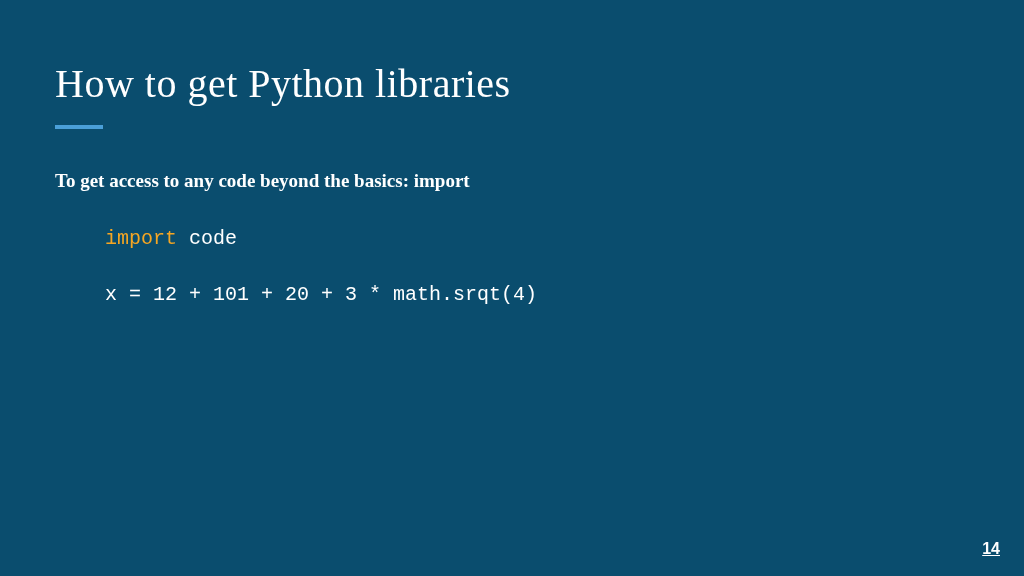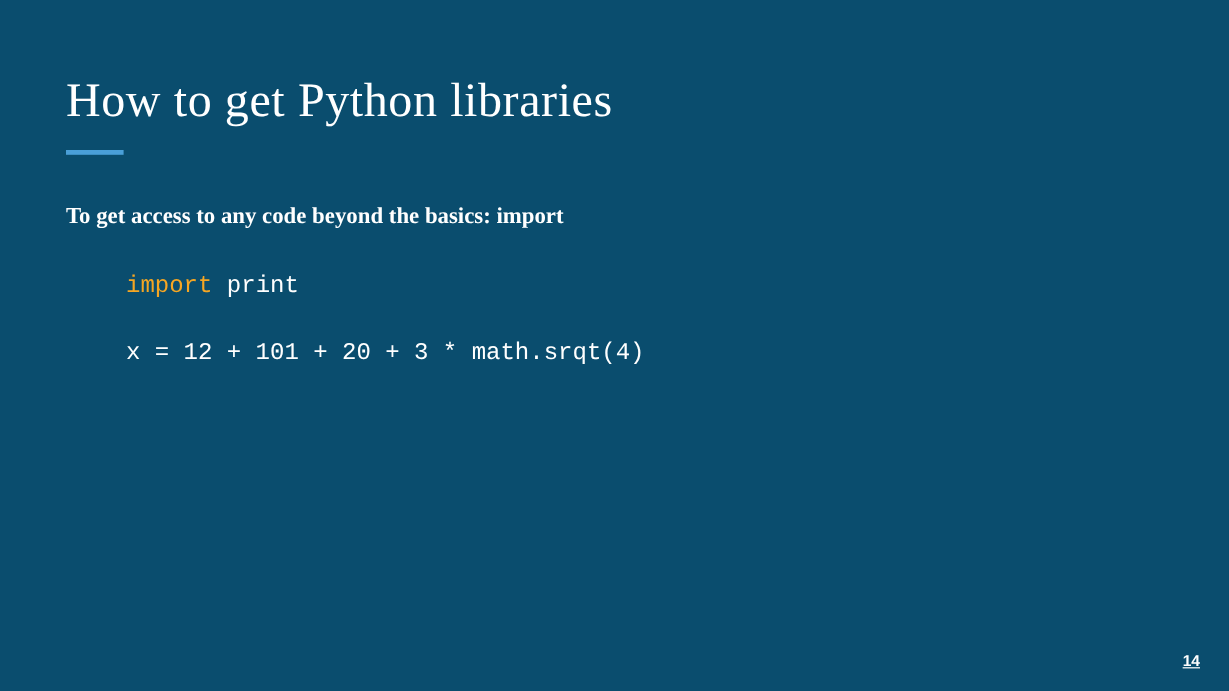--- a/index.html
+++ b/index.html
@@ -53,35 +53,35 @@
       margin-top: 22px;
     }
     .keyword {
       color: #f5a623;
     }
     .page-number {
       position: absolute;
       bottom: 18px;
       right: 24px;
       font-family: Arial, Helvetica, sans-serif;
-      font-size: 13px;
+      font-size: 16px;
       font-weight: bold;
       color: #ffffff;
       text-decoration: underline;
     }
   </style>
 </head>
 <body>
 
 <div class="slide">
   <h1 class="title">How to get Python libraries</h1>
   <div class="underline"></div>
 
   <p class="body-text">To get access to any code beyond the basics: import</p>
 
   <div class="code-block">
-    <span class="code-line"><span class="keyword">import</span><span> print</span></span>
+    <span class="code-line"><span class="keyword">import</span><span> code</span></span>
     <span class="code-line spaced">x = 12 + 101 + 20 + 3 * math.srqt(4)</span>
   </div>
 
 </div>
 
 <div class="page-number">14</div>
 
 </body></html>

